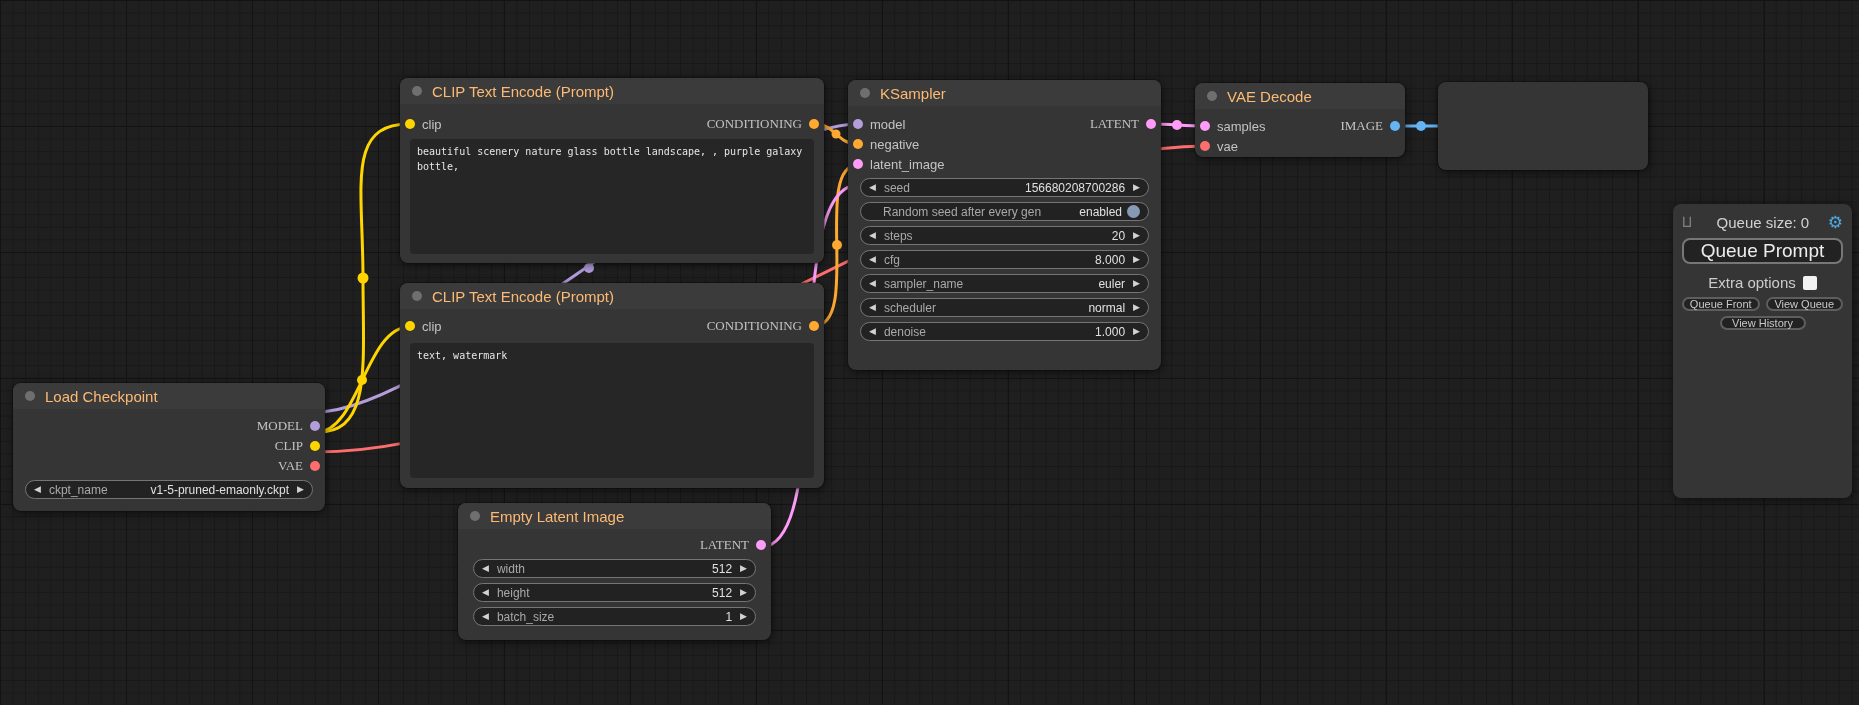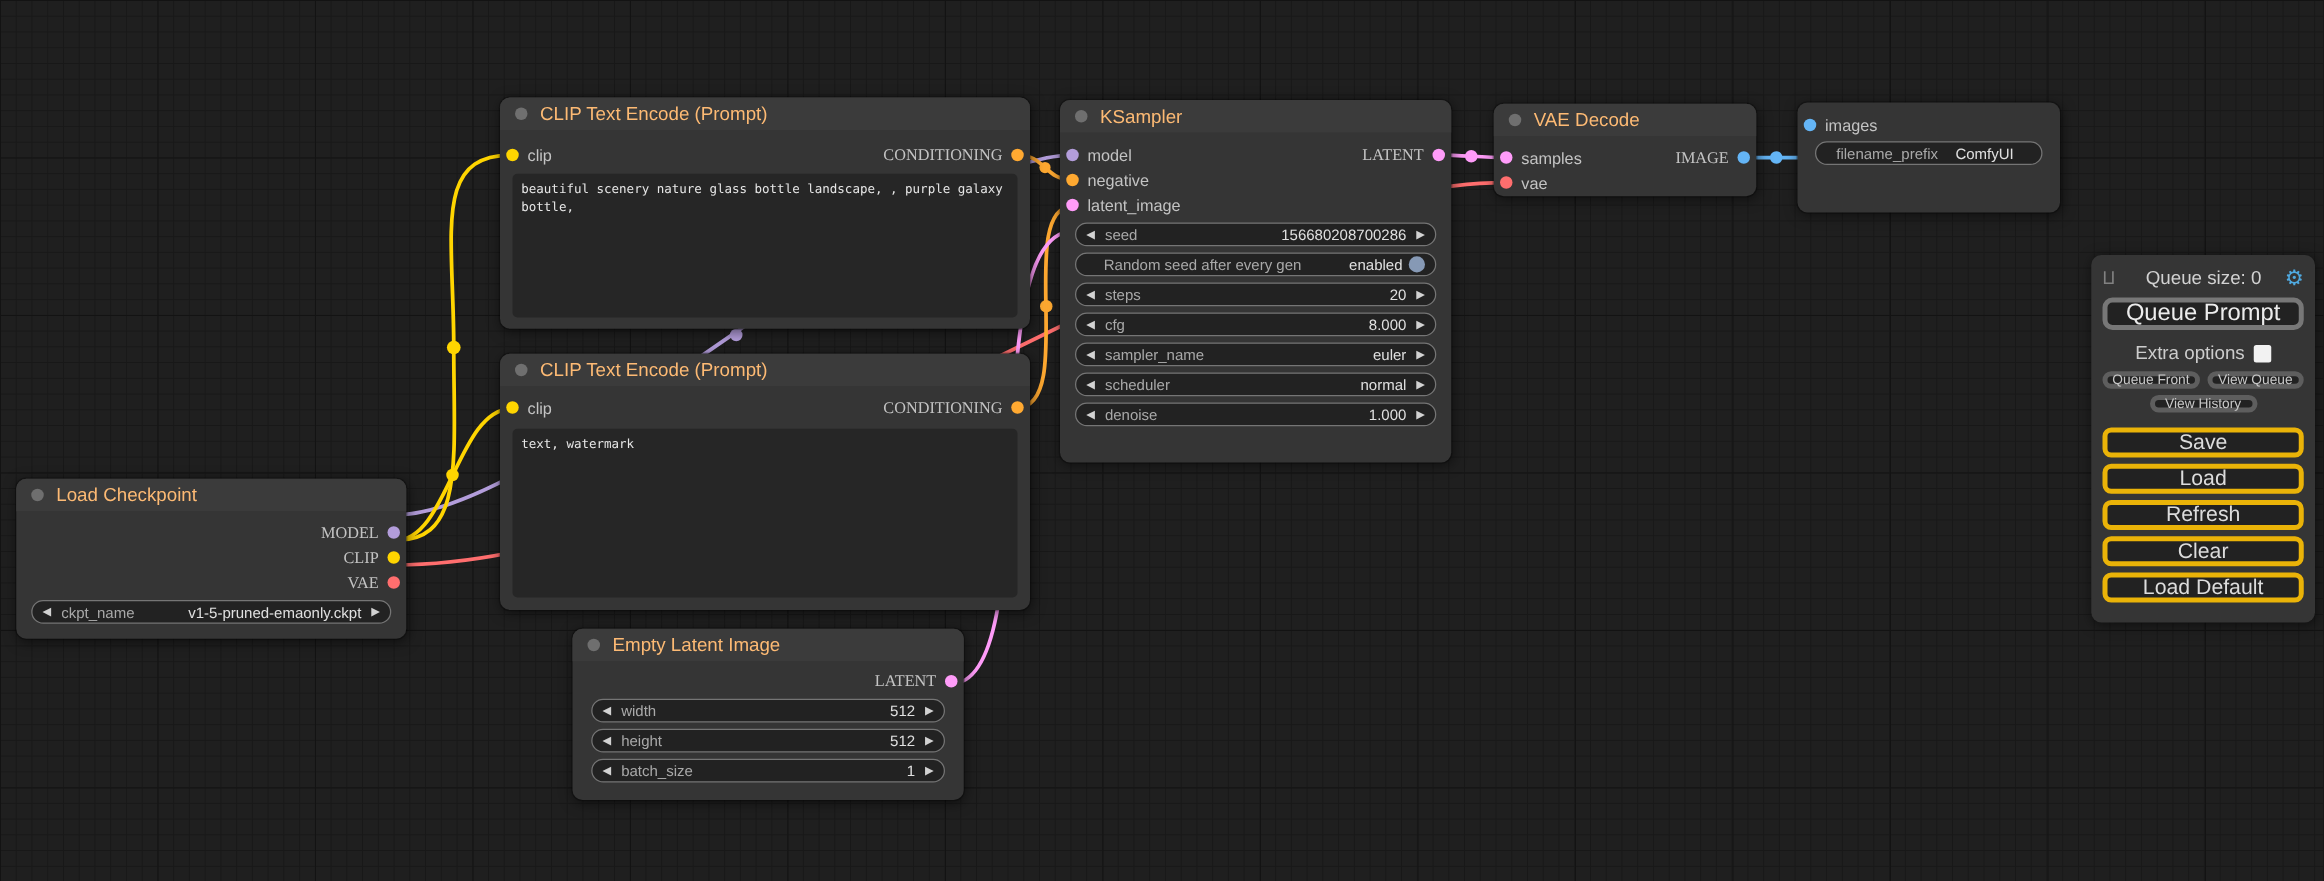--- a/index.html
+++ b/index.html
@@ -59,21 +59,21 @@
     position:absolute; z-index:3; left:1673px; top:204px; width:179px; height:294px;
     background:#353535; border-radius:8px; padding:8px 9px;
     box-shadow:1px 2px 10px rgba(0,0,0,.55);
   }
   .qp-top { display:flex; align-items:center; height:20px; }
   .drag-handle { color:#818181; font-size:14px; cursor:grab; width:16px; }
   .qp-title { flex:1; text-align:center; color:#d2d2d2; font-size:15px; }
   .gear { font-size:17px; cursor:pointer; line-height:1; }
   .btn {
     display:flex; align-items:center; justify-content:center;
-    background:#222; border:4px solid #eab308; color:#dcdcdc; cursor:pointer;
+    background:#222; border:2px solid #eab308; color:#dcdcdc; cursor:pointer;
   }
   .btn-queue { height:26px; border-radius:8px; font-size:19px; margin-top:6px; border-color:#777; color:#ececec; }
   .extra-row { display:flex; align-items:center; justify-content:center; margin-top:10px; height:17px; }
   .extra-label { color:#cccccc; font-size:15px; }
   .checkbox { width:14px; height:14px; background:#f2f2f2; border-radius:2px; margin-left:7px; cursor:pointer; }
   .small-row { display:flex; gap:6px; margin-top:6px; }
   .btn-small { flex:1; height:14px; border-radius:8px; font-size:11px; color:#c9c9c9; border-color:#5e5e5e; }
   .btn-history { width:86px; margin:5px auto 0; }
   .btn-list { margin-top:12px; }
   .btn-big { height:24px; border-radius:7px; font-size:17px; margin-bottom:5px; }
@@ -291,50 +291,33 @@
         <span class="slot-dot dot-out" style="background: rgb(100, 181, 246);"></span>
       </div>
       <div class="slot-row">
         <span class="slot-dot dot-in" style="background: rgb(255, 110, 110);"></span>
         <span class="slot-label lbl-in">vae</span>
       </div>
     </div>
   </div>
 
   <div class="node" style="left:1438px; top:82px; width:210px; height:88px;">
-    <div style="padding-top:8px;">
-      <div class="slot-row">
-        <span class="slot-dot dot-in" style="background: rgb(100, 181, 246);"></span>
-        <span class="slot-label lbl-in">images</span>
-      </div>
-      <div class="pill" style="margin:3px 14px 0;">
-        <span class="wlabel">filename_prefix</span>
-        <span class="wvalue" style="margin-right:14px;">ComfyUI</span>
-      </div>
-    </div>
   </div>
 
   <div class="queue-panel">
     <div class="qp-top">
       <span class="drag-handle">⨿</span>
       <span class="qp-title">Queue size: 0</span>
       <span class="gear" style="color: rgb(79, 169, 224);">⚙</span>
     </div>
     <div class="btn btn-queue">Queue Prompt</div>
     <div class="extra-row">
       <span class="extra-label">Extra options</span>
       <span class="checkbox"></span>
     </div>
     <div class="small-row">
       <div class="btn btn-small">Queue Front</div>
       <div class="btn btn-small">View Queue</div>
     </div>
     <div class="btn btn-small btn-history">View History</div>
-    <div class="btn-list">
-      <div class="btn btn-big">Save</div>
-      <div class="btn btn-big">Load</div>
-      <div class="btn btn-big">Refresh</div>
-      <div class="btn btn-big">Clear</div>
-      <div class="btn btn-big">Load Default</div>
-    </div>
   </div>
 
 </div>
 
 </body></html>

